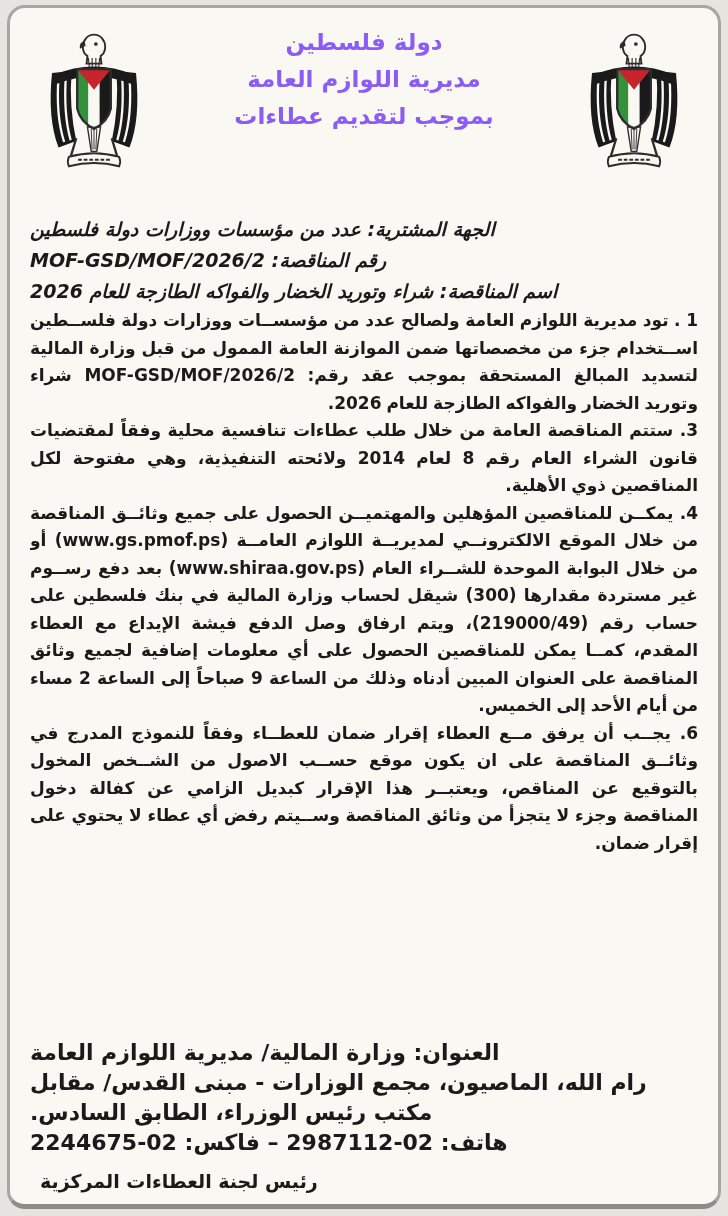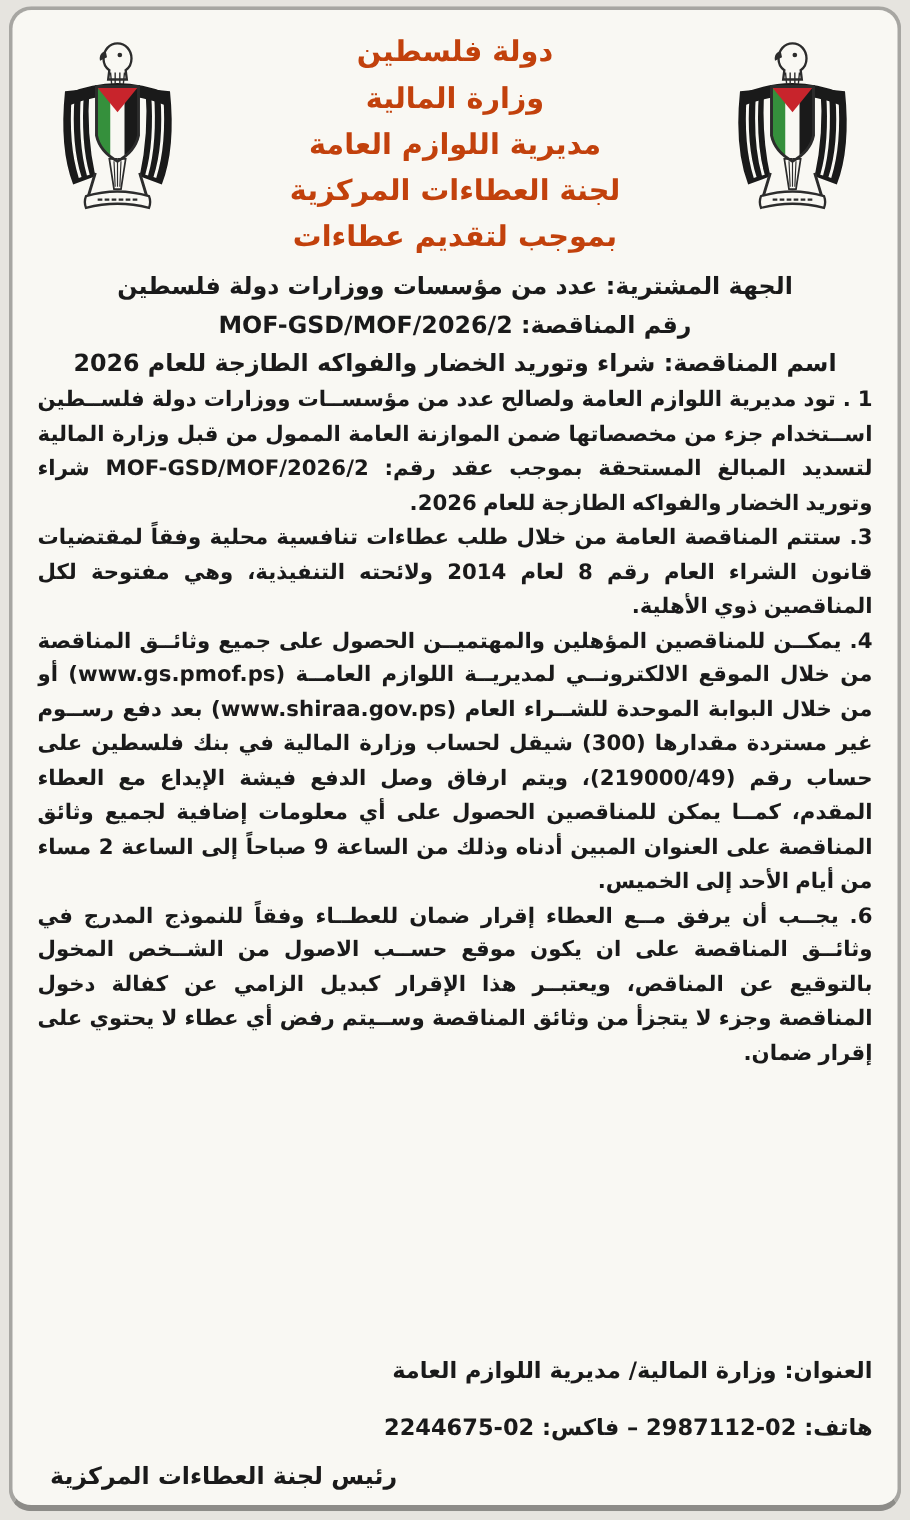--- a/index.html
+++ b/index.html
@@ -22,31 +22,31 @@
     direction:rtl;
     display:flex; flex-direction:column;
     overflow:hidden;
   }
   .header { position:relative; flex:0 0 auto; min-height:196px; text-align:center; padding-top:8px; }
   .emblem {
     position:absolute; top:14px; width:104px; height:140px;
   }
   .emblem.left  { left:12px; }
   .emblem.right { right:12px; }
-  .header-line { font-size:23px; line-height:37px; color:#c2410c; }
+  .header-line { font-size:23px; line-height:37px; color:#8b5cf6; }
   .info-block { flex:0 0 auto; margin-top:2px; }
-  .info-line  { font-size:19px; line-height:31px; text-align:center; }
+  .info-line  { font-size:19px; line-height:31px; text-align:left;font-style:italic; }
   .clauses { flex:1 1 auto; min-height:0; overflow:hidden; margin-top:0; }
   .clause {
     font-size:17px; line-height:27.5px;
     text-align:justify; text-align-last:right;
     word-spacing:-1px;
   }
   .footer { flex:0 0 auto; padding-bottom:2px; }
-  .footer-line { font-size:18px; line-height:30px; text-align:right;margin-top:16px; }
+  .footer-line { font-size:22px; line-height:30px; text-align:left; }
   .signature { font-size:19px; line-height:30px; text-align:left; margin-top:8px; padding-left:10px; }
 </style>
 </head>
 <body>
 
 <div class="page">
   <div class="doc">
 
     <div class="header">
 
@@ -92,40 +92,39 @@
         <path d="M28 136 Q55 128 82 136 Q84 141 82 146 Q55 139 28 146 Q26 141 28 136 Z" fill="#f9f8f3" stroke="#2c2c2c" stroke-width="2"></path>
         <path d="M38 139 L72 139" stroke="#2c2c2c" stroke-width="2" stroke-dasharray="4 2"></path>
         <path d="M37 42 L37 84 Q39 96 49 101 L49 42 Z" fill="#35903c"></path>
         <path d="M49 42 L61 42 L61 101 Q55 106 49 101 Z" fill="#f9f8f3"></path>
         <path d="M61 42 L73 42 L73 84 Q71 96 61 101 Z" fill="#1a1a1a"></path>
         <path d="M37 42 L73 42 L55 64 Z" fill="#c8242c"></path>
         <path d="M37 42 L73 42 L73 84 Q70 98 55 106 Q40 98 37 84 Z" fill="none" stroke="#2c2c2c" stroke-width="2.5"></path>
       </svg>
 
       <div class="header-line">دولة فلسطين</div>
-      <div class="header-line">وزارة المالية</div>
       <div class="header-line">مديرية اللوازم العامة</div>
-      <div class="header-line">لجنة العطاءات المركزية</div>
       <div class="header-line">بموجب لتقديم عطاءات</div>
     </div>
 
     <div class="info-block">
       <div class="info-line">الجهة المشترية: عدد من مؤسسات ووزارات دولة فلسطين</div>
       <div class="info-line">رقم المناقصة: MOF-GSD/MOF/2026/2</div>
       <div class="info-line">اسم المناقصة: شراء وتوريد الخضار والفواكه الطازجة للعام 2026</div>
     </div>
 
     <div class="clauses">
       <p class="clause">1 . تود مديرية اللوازم العامة ولصالح عدد من مؤسســات ووزارات دولة فلســطين اســتخدام جزء من مخصصاتها ضمن الموازنة العامة الممول من قبل وزارة المالية لتسديد المبالغ المستحقة بموجب عقد رقم: MOF-GSD/MOF/2026/2 شراء وتوريد الخضار والفواكه الطازجة للعام 2026.</p>
       <p class="clause">3. ستتم المناقصة العامة من خلال طلب عطاءات تنافسية محلية وفقاً لمقتضيات قانون الشراء العام رقم 8 لعام 2014 ولائحته التنفيذية، وهي مفتوحة لكل المناقصين ذوي الأهلية.</p>
       <p class="clause">4. يمكــن للمناقصين المؤهلين والمهتميــن الحصول على جميع وثائــق المناقصة من خلال الموقع الالكترونــي لمديريــة اللوازم العامــة (www.gs.pmof.ps) أو من خلال البوابة الموحدة للشــراء العام (www.shiraa.gov.ps) بعد دفع رســوم غير مستردة مقدارها (300) شيقل لحساب وزارة المالية في بنك فلسطين على حساب رقم (219000/49)، ويتم ارفاق وصل الدفع فيشة الإيداع مع العطاء المقدم، كمــا يمكن للمناقصين الحصول على أي معلومات إضافية لجميع وثائق المناقصة على العنوان المبين أدناه وذلك من الساعة 9 صباحاً إلى الساعة 2 مساء من أيام الأحد إلى الخميس.</p>
       <p class="clause">6. يجــب أن يرفق مــع العطاء إقرار ضمان للعطــاء وفقاً للنموذج المدرج في وثائــق المناقصة على ان يكون موقع حســب الاصول من الشــخص المخول بالتوقيع عن المناقص، ويعتبــر هذا الإقرار كبديل الزامي عن كفالة دخول المناقصة وجزء لا يتجزأ من وثائق المناقصة وســيتم رفض أي عطاء لا يحتوي على إقرار ضمان.</p>
 
     </div>
 
     <div class="footer">
       <div class="footer-line">العنوان: وزارة المالية/ مديرية اللوازم العامة</div>
+      <div class="footer-line">رام الله، الماصيون، مجمع الوزارات - مبنى القدس/ مقابل مكتب رئيس الوزراء، الطابق السادس.</div>
       <div class="footer-line">هاتف: 02-2987112 – فاكس: 02-2244675</div>
       <div class="signature">رئيس لجنة العطاءات المركزية</div>
     </div>
 
   </div>
 </div>
 
 </body></html>

